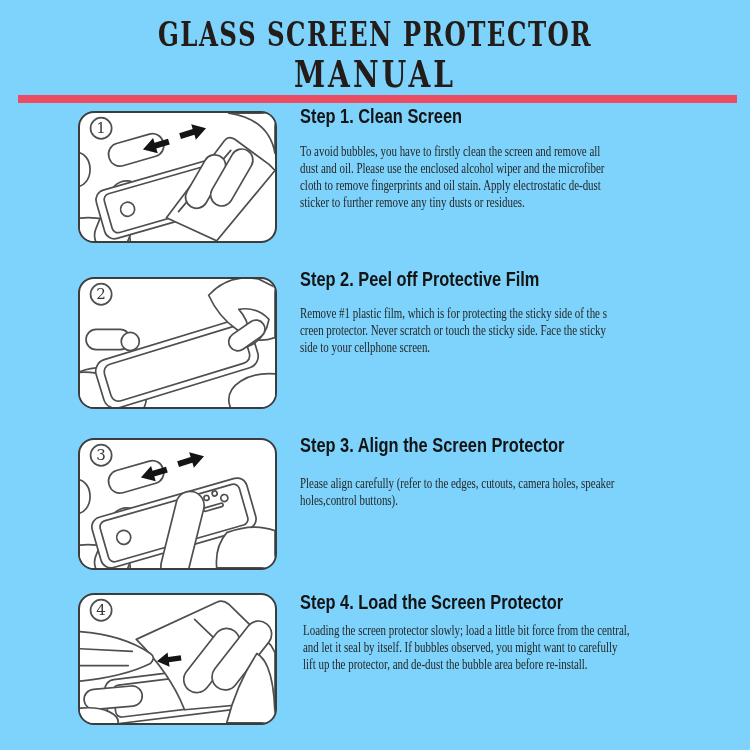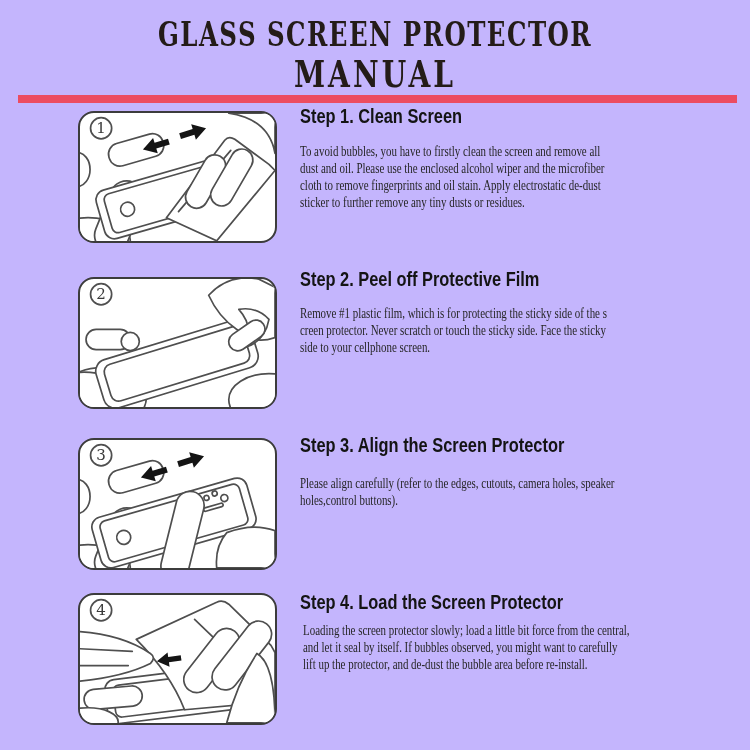--- a/index.html
+++ b/index.html
@@ -1,19 +1,19 @@
 <!DOCTYPE html>
 <html style="--accent: #ec4c61; --ink: #241c18; --line: #4f4f4f;"><head>
 <meta charset="utf-8">
 <style>
   :root { --accent:#ec4c61; --ink:#241c18; --line:#4f4f4f; --frame:#3c3c3c; }
   * { margin:0; padding:0; box-sizing:border-box; }
   html,body { background:#fff; }
   .page {
-    position:relative; width:750px; height:750px; background:#c4b5fd;
+    position:relative; width:750px; height:750px; background:#7dd3fc;
     font-family:"Liberation Sans", sans-serif; overflow:hidden;
   }
   .title-line {
     position:absolute; left:0; width:750px; text-align:center;
     font-family:"DejaVu Serif", serif; font-weight:bold; color:var(--ink);
     white-space:nowrap;
   }
   .title-1 { top:14px; font-size:34px; letter-spacing:2px; transform:scaleX(0.72); }
   .title-2 { top:52px; font-size:37px; letter-spacing:4px; transform:scaleX(0.76); }
   .accent-bar {

